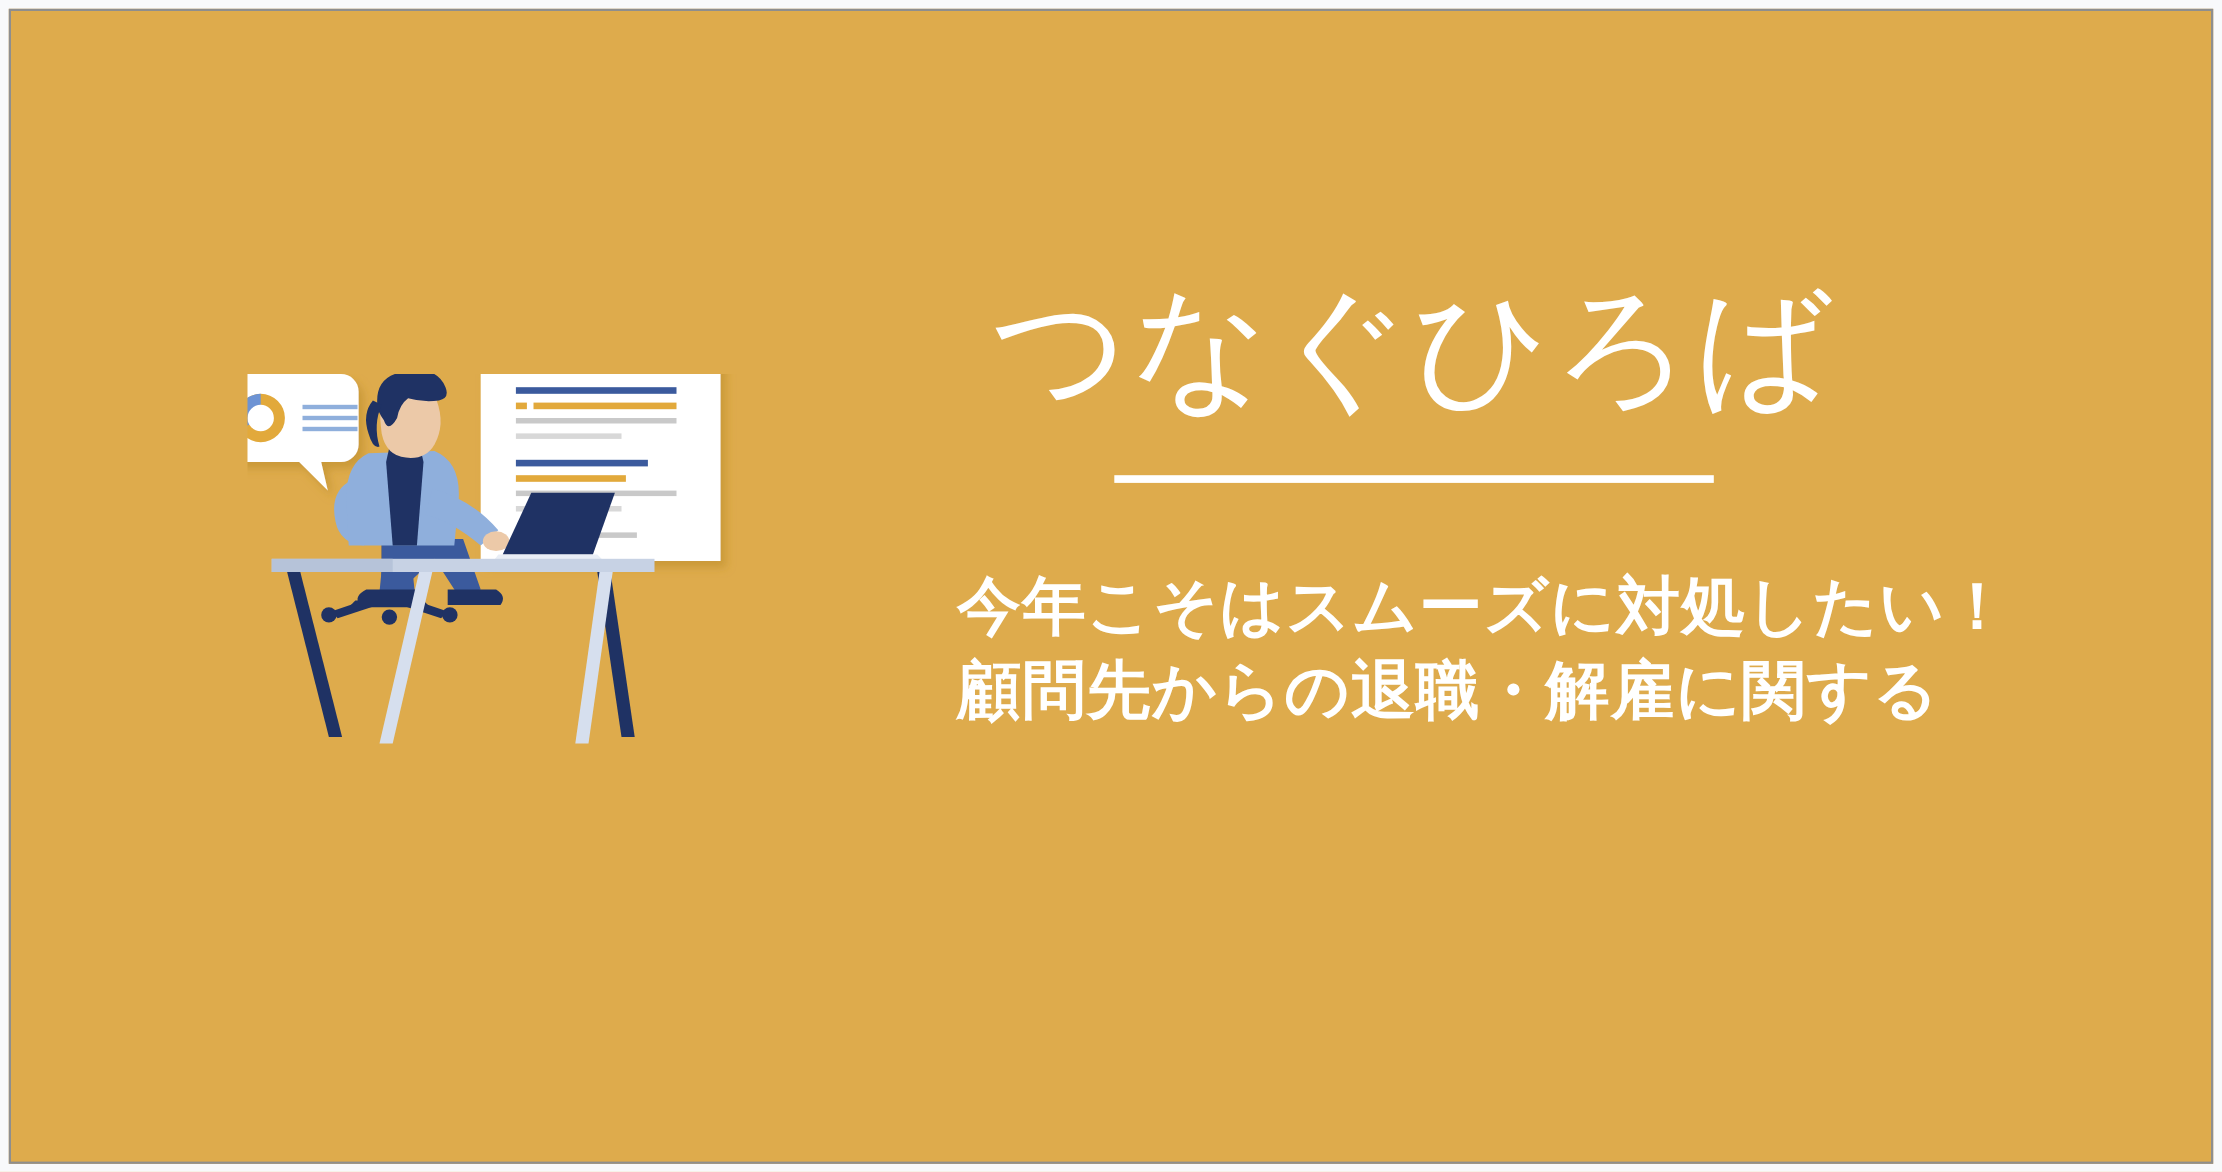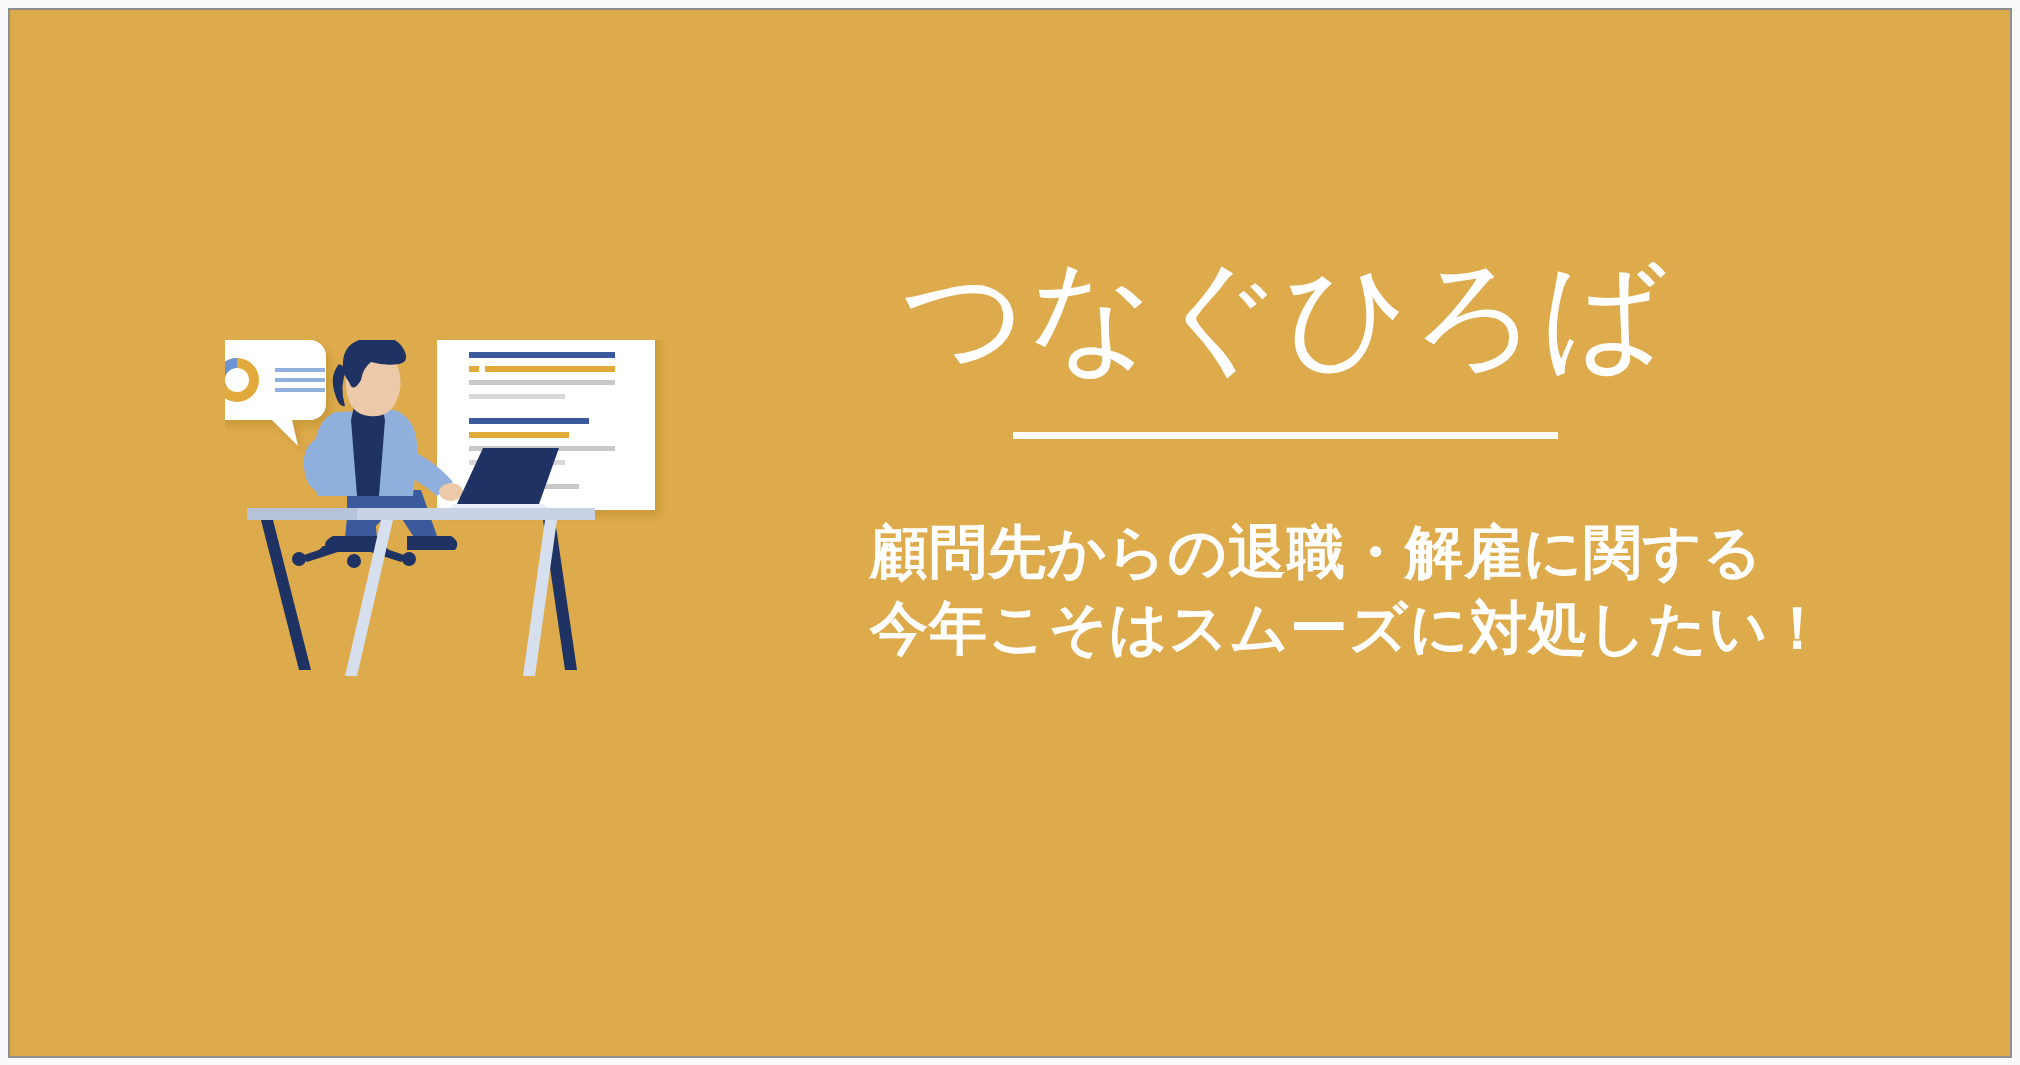--- a/index.html
+++ b/index.html
@@ -182,19 +182,19 @@
           <path d="M 300 180 L 312 180 L 290 336 L 278 336 Z" fill="#d6dfee" transform="translate(20,0)"></path>
         </g>
 
       </svg>
     </div>
 
     <div id="text-block">
       <div id="main-title">つなぐひろば</div>
       <div id="title-divider"></div>
       <div id="subtitle">
+        <span class="subtitle-line">今年こそはスムーズに対処したい！</span>
         <span class="subtitle-line">顧問先からの退職・解雇に関する</span>
-        <span class="subtitle-line">今年こそはスムーズに対処したい！</span>
       </div>
     </div>
 
   </div>
 </div>
 
 </body></html>

